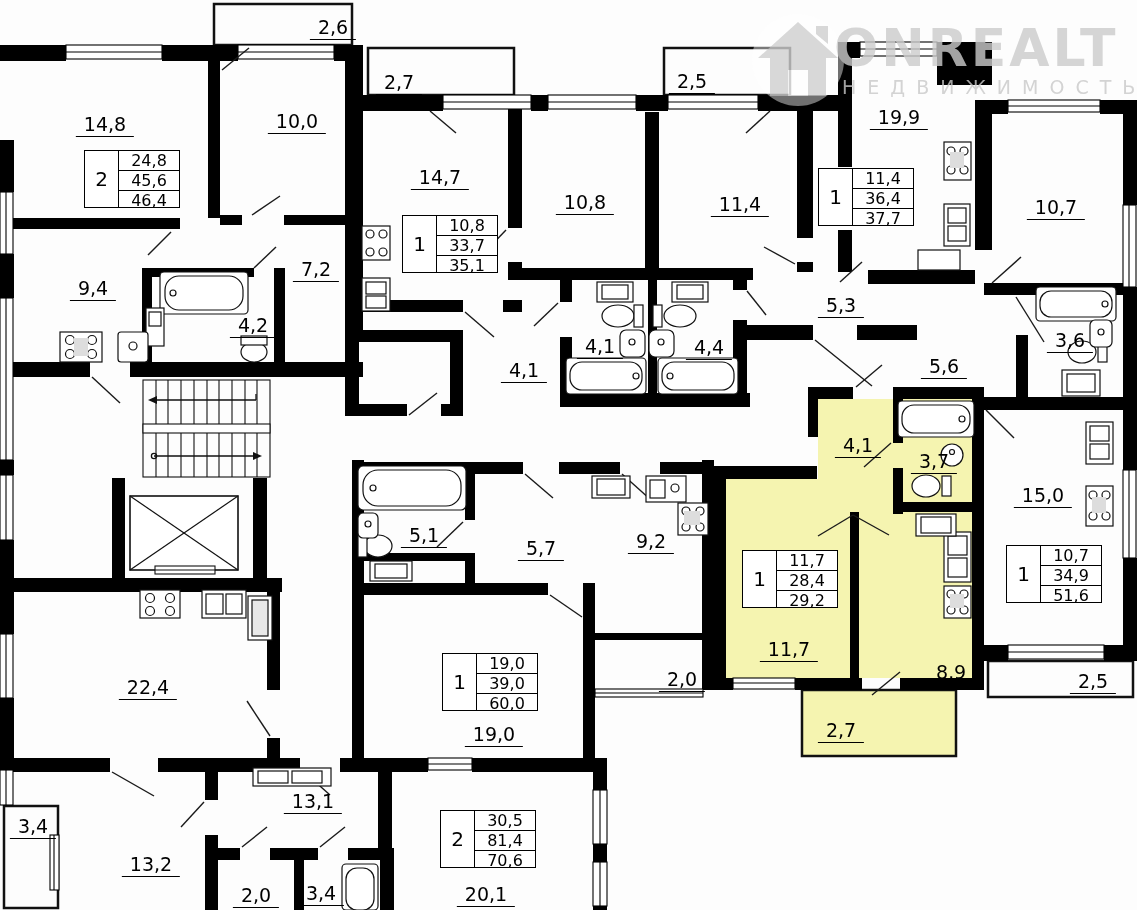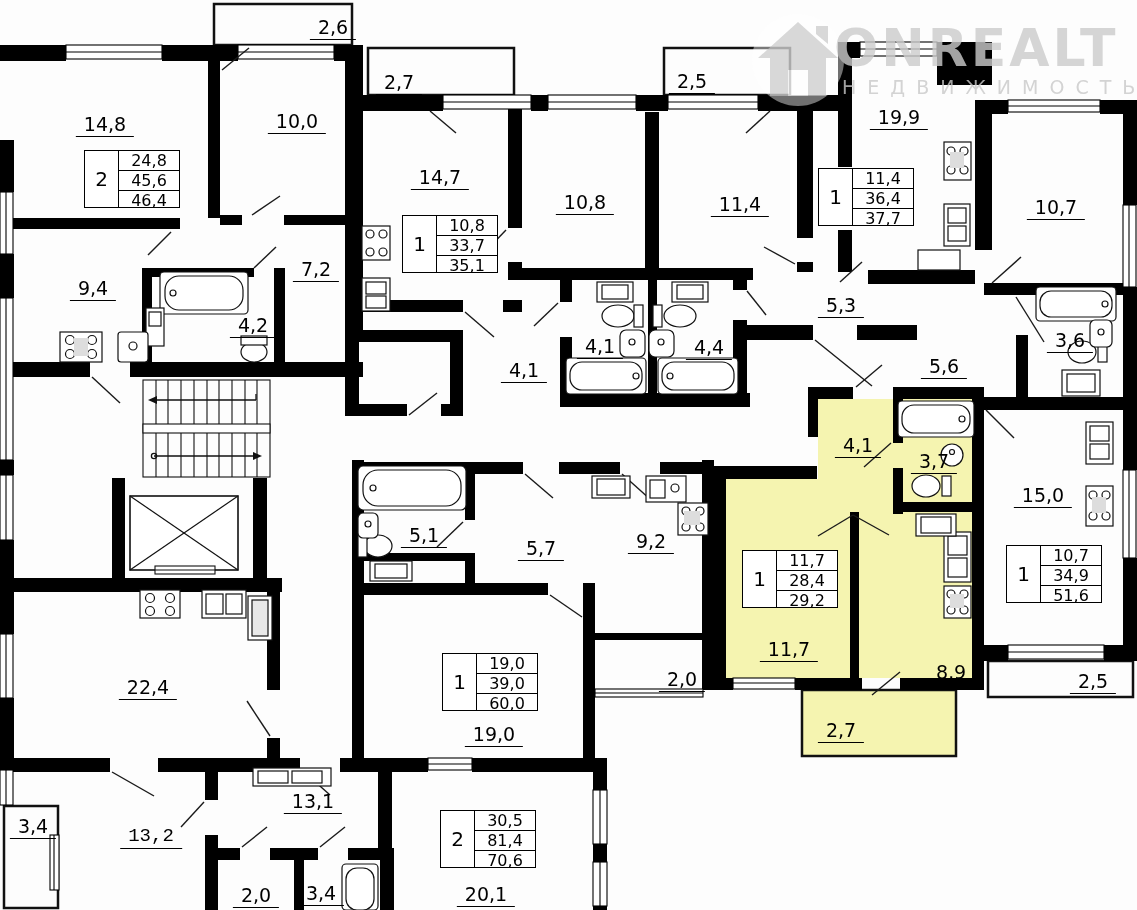--- a/index.html
+++ b/index.html
@@ -553,21 +553,21 @@
       <div class="area-label" style="left: 1043px; top: 485px;">15,0</div>
       <div class="area-label" style="left: 424px; top: 525px;">5,1</div>
       <div class="area-label" style="left: 541px; top: 538px;">5,7</div>
       <div class="area-label" style="left: 651px; top: 531px;">9,2</div>
       <div class="area-label" style="left: 789px; top: 639px;">11,7</div>
       <div class="area-label" style="left: 951px; top: 639px; margin-top: 23px;">8,9</div>
       <div class="area-label" style="left: 148px; top: 677px;">22,4</div>
       <div class="area-label" style="left: 682px; top: 669px;">2,0</div>
       <div class="area-label" style="left: 1093px; top: 671px;">2,5</div>
       <div class="area-label" style="left: 841px; top: 720px;">2,7</div>
-      <div class="area-label" style="left: 151px; top: 826px; font-family: Liberation Mono, monospace;">13,2</div>
+      <div class="area-label" style="left: 151px; top: 854px;">13,2</div>
       <div class="area-label" style="left: 33px; top: 816px;">3,4</div>
       <div class="area-label" style="left: 313px; top: 791px;">13,1</div>
       <div class="area-label" style="left: 494px; top: 724px;">19,0</div>
       <div class="area-label" style="left: 486px; top: 884px;">20,1</div>
       <div class="area-label" style="left: 256px; top: 885px;">2,0</div>
       <div class="area-label" style="left: 321px; top: 883px;">3,4</div>
       <div class="apt-table" style="left: 84px; top: 150px;">
     <div class="apt-rooms">2</div>
     <div class="apt-vals">
       <div class="v">24,8</div>

